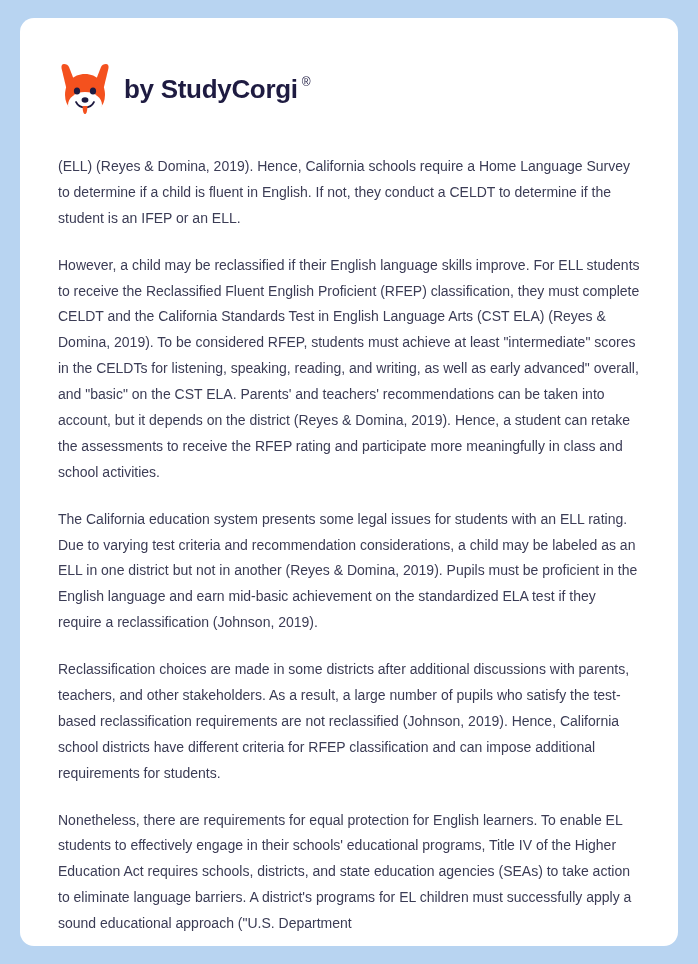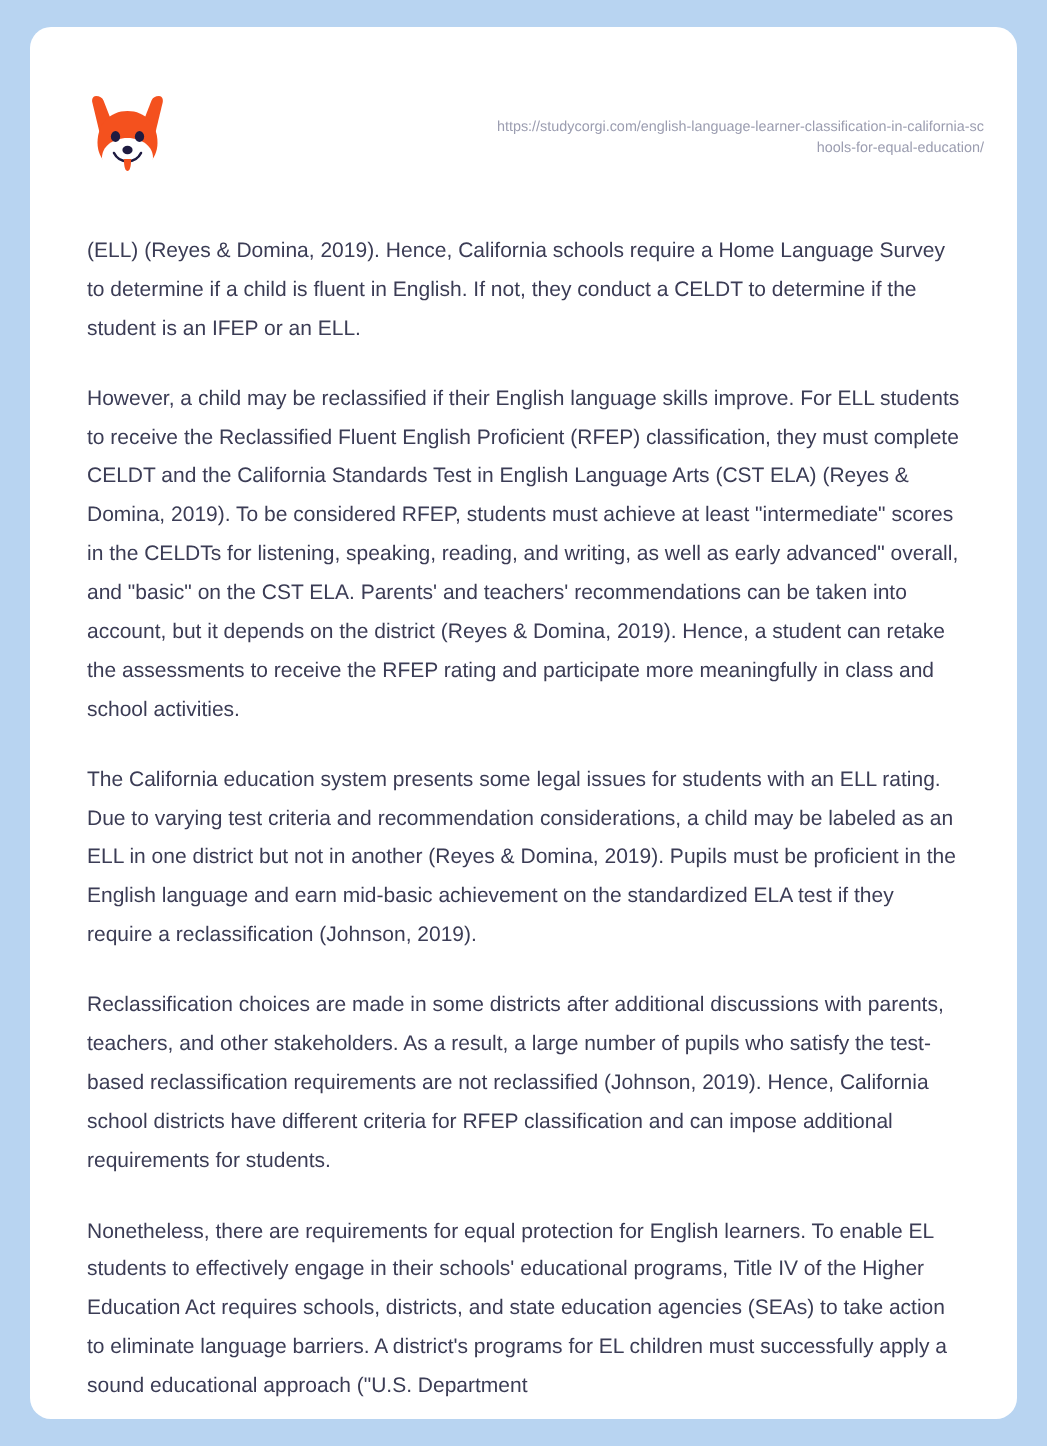--- a/index.html
+++ b/index.html
@@ -123,24 +123,27 @@
           <ellipse cx="19" cy="30" rx="3.1" ry="3.6" fill="#1e1b41"></ellipse>
           <ellipse cx="35" cy="30" rx="3.1" ry="3.6" fill="#1e1b41"></ellipse>
 
           <ellipse cx="27" cy="39" rx="3.4" ry="2.8" fill="#1e1b41"></ellipse>
 
           <path d="M18 41 C20 45 23.5 46.5 27 46.5 C30.5 46.5 34 45 36 41" stroke="#1e1b41" stroke-width="1.7" fill="none" stroke-linecap="round"></path>
 
           <path d="M24.6 45 L29.4 45 C29.4 50.5 28.4 53 27 53 C25.6 53 24.6 50.5 24.6 45 Z" fill="#f4511e"></path>
         </svg>
       </span>
+      <span class="brand-wordmark">
+        <span>by StudyCorgi</span>
+        <span class="brand-reg">®</span>
+      </span>
     </div>
 
     <div class="header-meta">
-      <div class="header-url">https://studycorgi.com/english-language-learner-classification-in-california-schools-for-equal-education/</div>
     </div>
 
   </div>
 
   <div class="doc-body">
     <p>(ELL) (Reyes &amp; Domina, 2019). Hence, California schools require a Home Language Survey to determine if a child is fluent in English. If not, they conduct a CELDT to determine if the student is an IFEP or an ELL.</p>
     <p>However, a child may be reclassified if their English language skills improve. For ELL students to receive the Reclassified Fluent English Proficient (RFEP) classification, they must complete CELDT and the California Standards Test in English Language Arts (CST ELA) (Reyes &amp; Domina, 2019). To be considered RFEP, students must achieve at least "intermediate" scores in the CELDTs for listening, speaking, reading, and writing, as well as early advanced" overall, and "basic" on the CST ELA. Parents' and teachers' recommendations can be taken into account, but it depends on the district (Reyes &amp; Domina, 2019). Hence, a student can retake the assessments to receive the RFEP rating and participate more meaningfully in class and school activities.</p>
 
 
     <p>The California education system presents some legal issues for students with an ELL rating. Due to varying test criteria and recommendation considerations, a child may be labeled as an ELL in one district but not in another (Reyes &amp; Domina, 2019). Pupils must be proficient in the English language and earn mid-basic achievement on the standardized ELA test if they require a reclassification (Johnson, 2019).</p>

